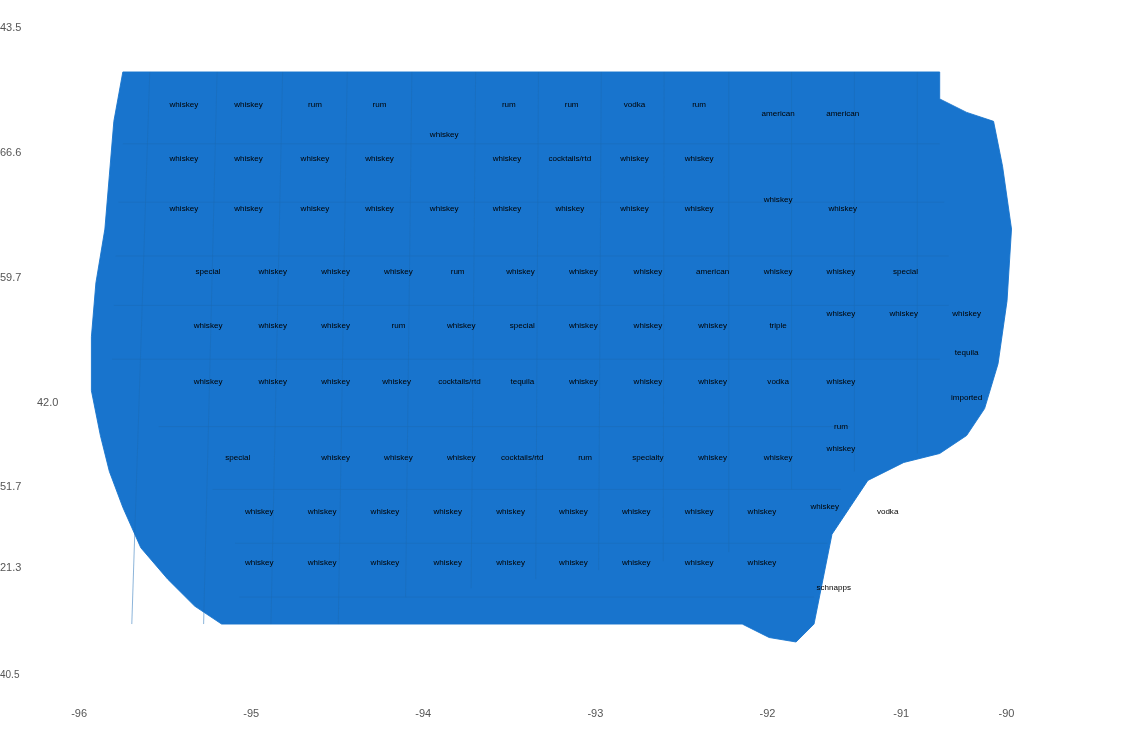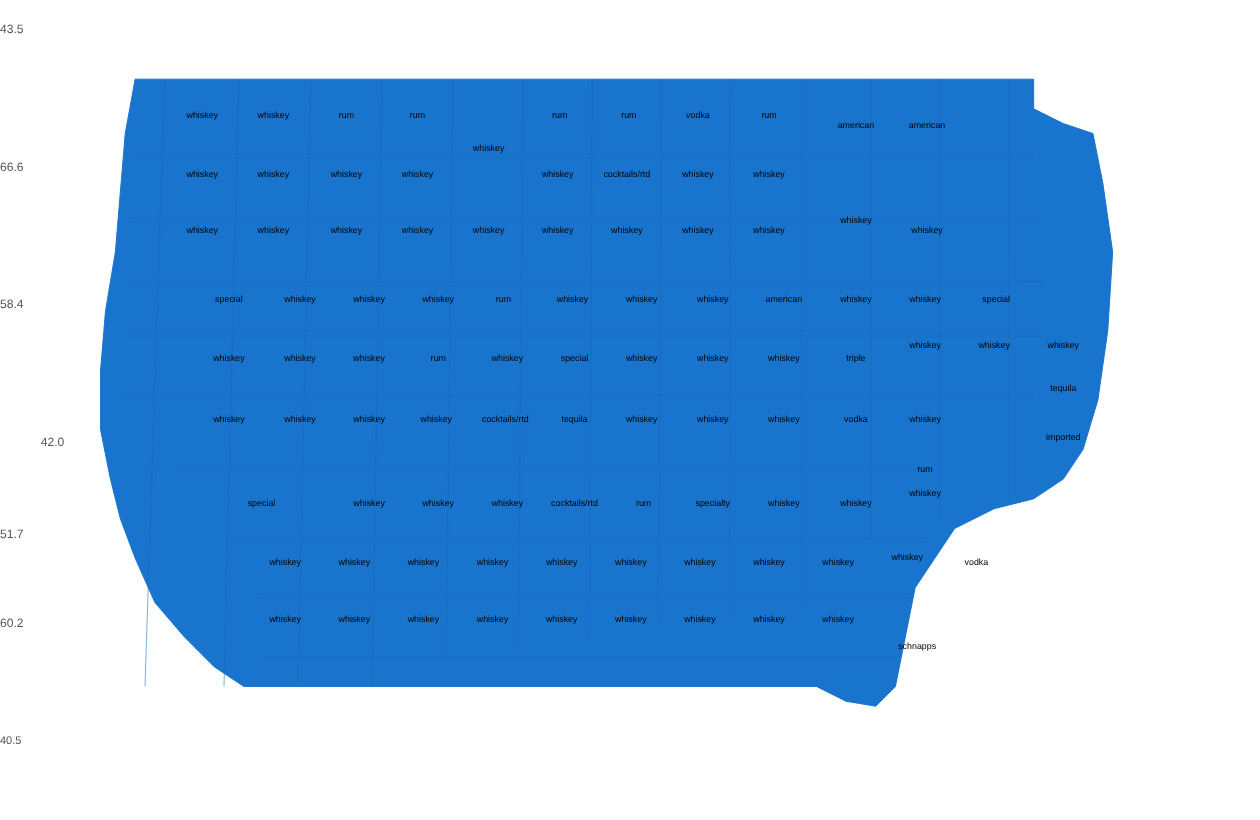--- a/index.html
+++ b/index.html
@@ -45,27 +45,36 @@
     }
   </style>
 </head>
 <body>
 
 <div id="chart-container">
 
   <div style="position:absolute; left:0; top:15px; width:52px; height:675px;">
     <div class="y-axis-label" style="position:absolute; top:0%; right:4px; font-size:11px; color:#555;">43.5</div>
     <div class="y-axis-label" style="position:absolute; top:18.5%; right:4px; font-size:11px; color:#555;">66.6</div>
-    <div class="y-axis-label" style="position:absolute; top:37%; right:4px; font-size:11px; color:#555;">58.4</div>
+    <div class="y-axis-label" style="position:absolute; top:37%; right:4px; font-size:11px; color:#555;">59.7</div>
     <div class="y-axis-label" style="position:absolute; top:55.5%; right:4px; font-size:11px; color:#555;margin-left:37px;">42.0</div>
     <div class="y-axis-label" style="position:absolute; top:68%; right:4px; font-size:11px; color:#555;">51.7</div>
-    <div class="y-axis-label" style="position:absolute; top:80%; right:4px; font-size:11px; color:#555;">60.2</div>
+    <div class="y-axis-label" style="position:absolute; top:80%; right:4px; font-size:11px; color:#555;">21.3</div>
     <div class="y-axis-label" style="position:absolute; top:96%; right:0; font-size:10px; color:#555;">40.5</div>
   </div>
 
+  <div style="position:absolute; left:60px; bottom:8px; right:20px; height:30px;">
+    <div style="position:absolute; left:2%; font-size:11px; color:#555; transform:translateX(-50%);">-96</div>
+    <div style="position:absolute; left:20%; font-size:11px; color:#555; transform:translateX(-50%);">-95</div>
+    <div style="position:absolute; left:38%; font-size:11px; color:#555; transform:translateX(-50%);">-94</div>
+    <div style="position:absolute; left:56%; font-size:11px; color:#555; transform:translateX(-50%);">-93</div>
+    <div style="position:absolute; left:74%; font-size:11px; color:#555; transform:translateX(-50%);">-92</div>
+    <div style="position:absolute; left:88%; font-size:11px; color:#555; transform:translateX(-50%);">-91</div>
+    <div style="position:absolute; left:99%; font-size:11px; color:#555; transform:translateX(-50%);">-90</div>
+  </div>
 
   <div id="map-area">
     <svg id="iowa-map" viewBox="0 0 1065 675" xmlns="http://www.w3.org/2000/svg">
 
       <path d="
         M 70,25
         L 980,25
         L 980,55
         L 1010,70
         L 1040,80

